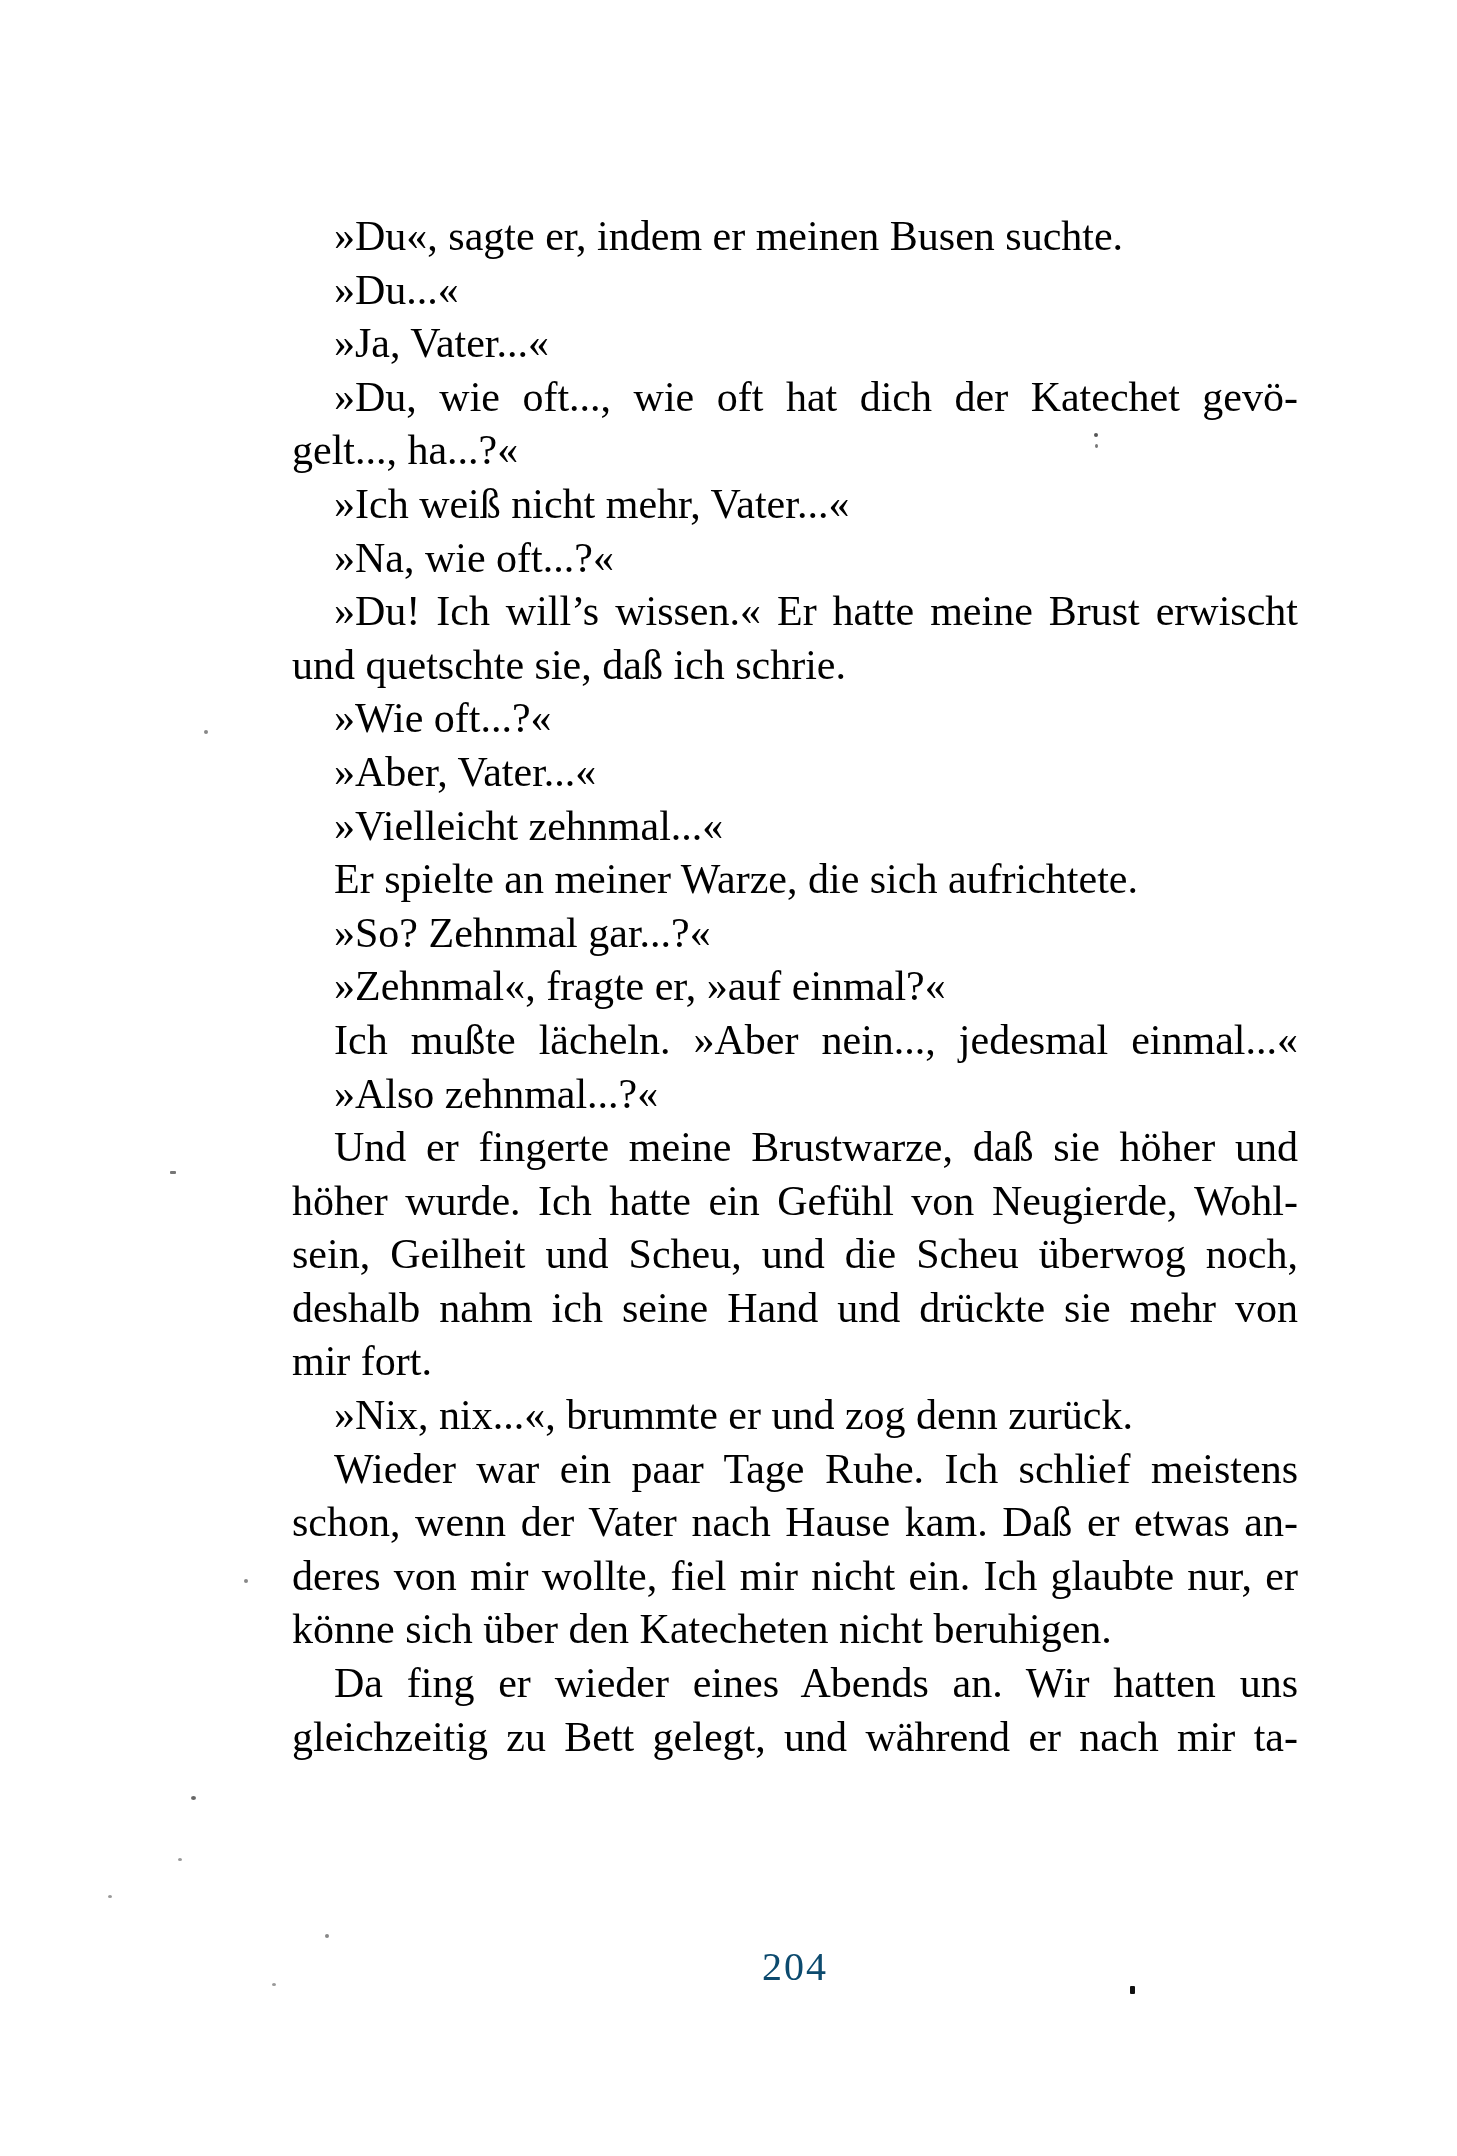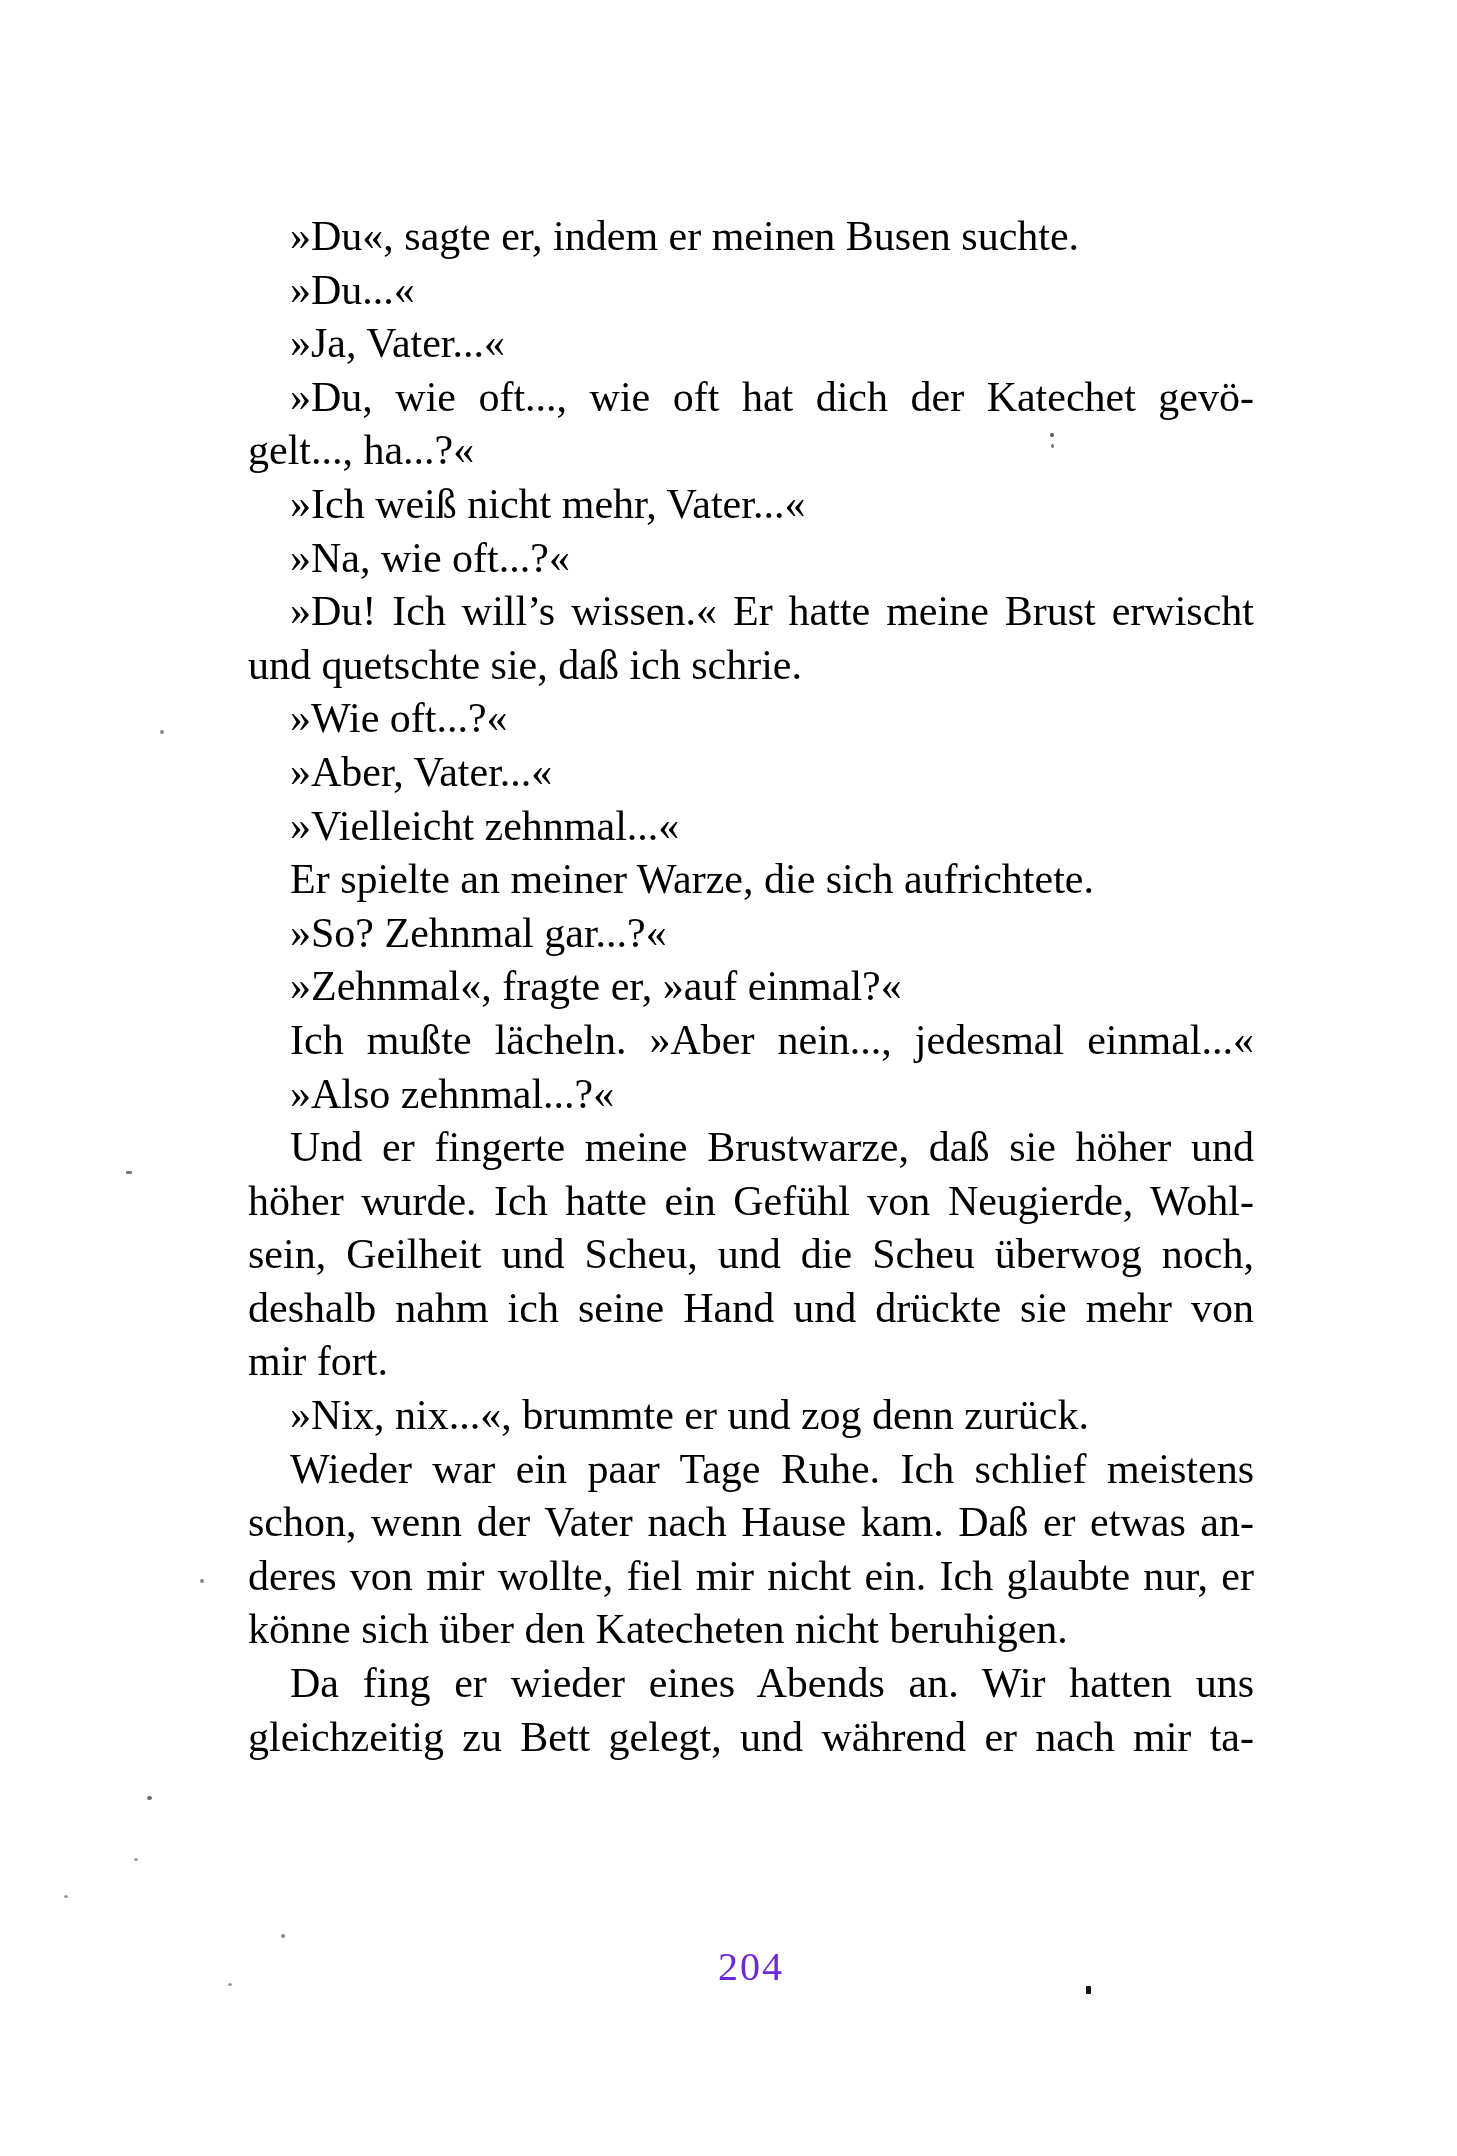--- a/index.html
+++ b/index.html
@@ -11,20 +11,21 @@
     height: 2156px;
     background: #ffffff;
     position: relative;
     overflow: hidden;
     font-family: "Liberation Serif", "DejaVu Serif", serif;
   }
   .page {
     position: absolute;
     inset: 0;
     background: #ffffff;
+    margin-left: 44px;
   }
   .text-block {
     position: absolute;
     left: 248px;
     top: 210px;
     width: 1006px;
     font-size: 42px;
     line-height: 53.6px;
     color: #000000;
     text-rendering: optimizeLegibility;
@@ -41,21 +42,21 @@
     text-align-last: justify;
     text-justify: inter-word;
   }
   .page-number {
     position: absolute;
     left: 248px;
     top: 1943px;
     width: 1006px;
     text-align: center;
     font-size: 40px;
-    color: #6d28d9;
+    color: #0c4a6e;
     letter-spacing: 2px;
   }
   
   .speck {
     position: absolute;
     border-radius: 50%;
   }
 </style>
 </head>
 <body>

